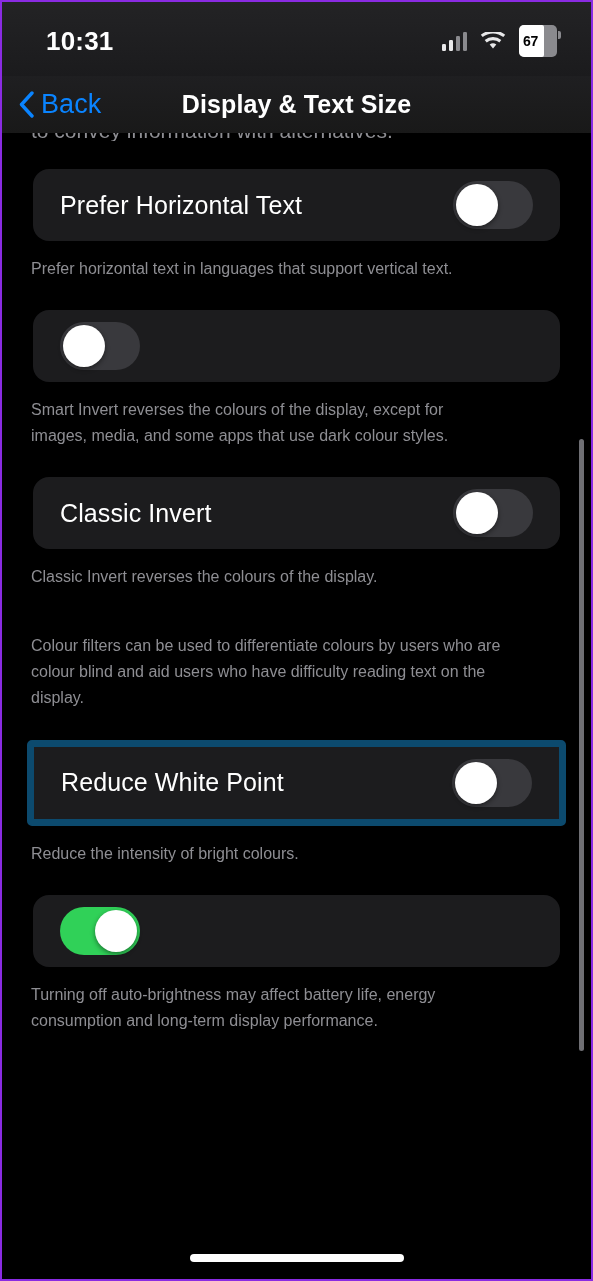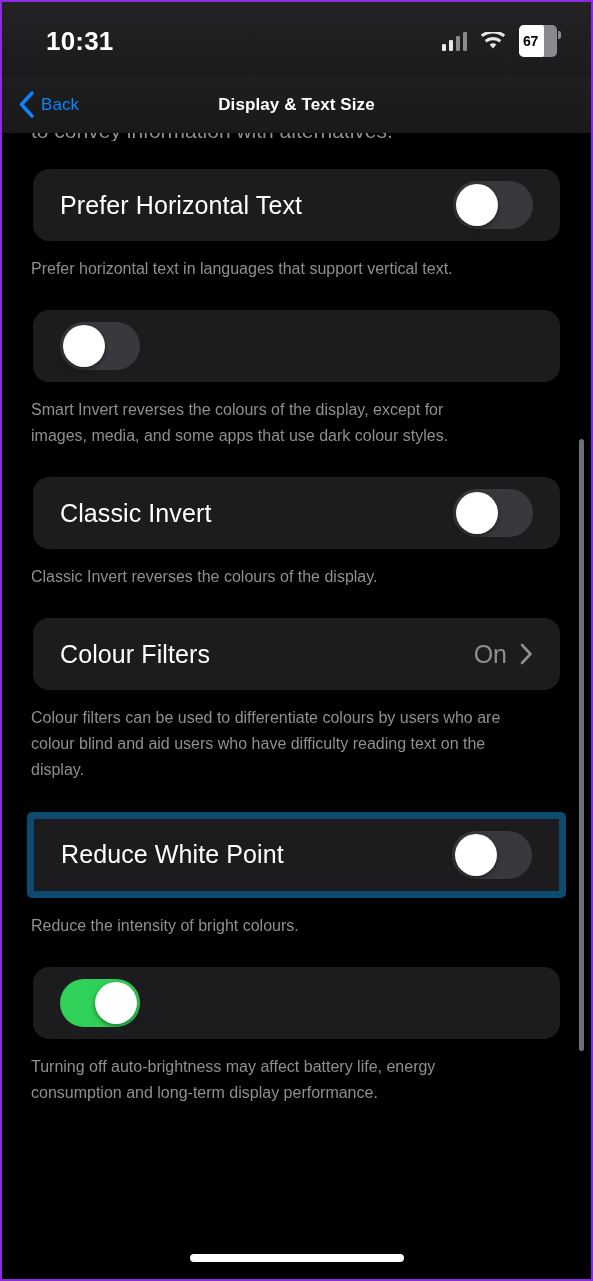--- a/index.html
+++ b/index.html
@@ -116,29 +116,29 @@
     position: absolute;
     left: 16px;
     display: flex;
     align-items: center;
     gap: 7px;
     cursor: pointer;
   }
   .chevron-left { width: 16px; height: 27px; display: block; }
   .back-label {
     color: #0a84ff;
-    font-size: 17px;
+    font-size: 27px;
     font-weight: 400;
     letter-spacing: 0.1px;
   }
   .nav-title {
     width: 100%;
     text-align: center;
     color: #ffffff;
-    font-size: 17px;
+    font-size: 25px;
     font-weight: 700;
     letter-spacing: 0.1px;
   }
 
   
   .content {
     position: absolute;
     top: 131px;
     left: 0; right: 0;
     bottom: 0;
@@ -326,29 +326,20 @@
       <div class="card">
         <span class="row-label">Classic Invert</span>
         <span class="toggle">
             <span class="knob"></span>
           </span>
       </div>
       <div class="desc">Classic Invert reverses the colours of the display.</div>
     </div>
 
     <div class="block">
-      <div class="card">
-        <span class="row-label">Colour Filters</span>
-        <span class="row-right">
-          <span class="row-value">On</span>
-          <svg class="chevron-right" viewBox="0 0 13 22">
-            <path d="M2 2 L10.5 11 L2 20" stroke="#8e8e93" stroke-width="2.6" fill="none" stroke-linecap="round" stroke-linejoin="round"></path>
-          </svg>
-        </span>
-      </div>
       <div class="desc">Colour filters can be used to differentiate colours by users who are colour blind and aid users who have difficulty reading text on the display.</div>
     </div>
 
     <div>
       <div class="highlight-wrap">
         <div class="card">
           <span class="row-label">Reduce White Point</span>
           <span class="toggle">
               <span class="knob"></span>
             </span>

